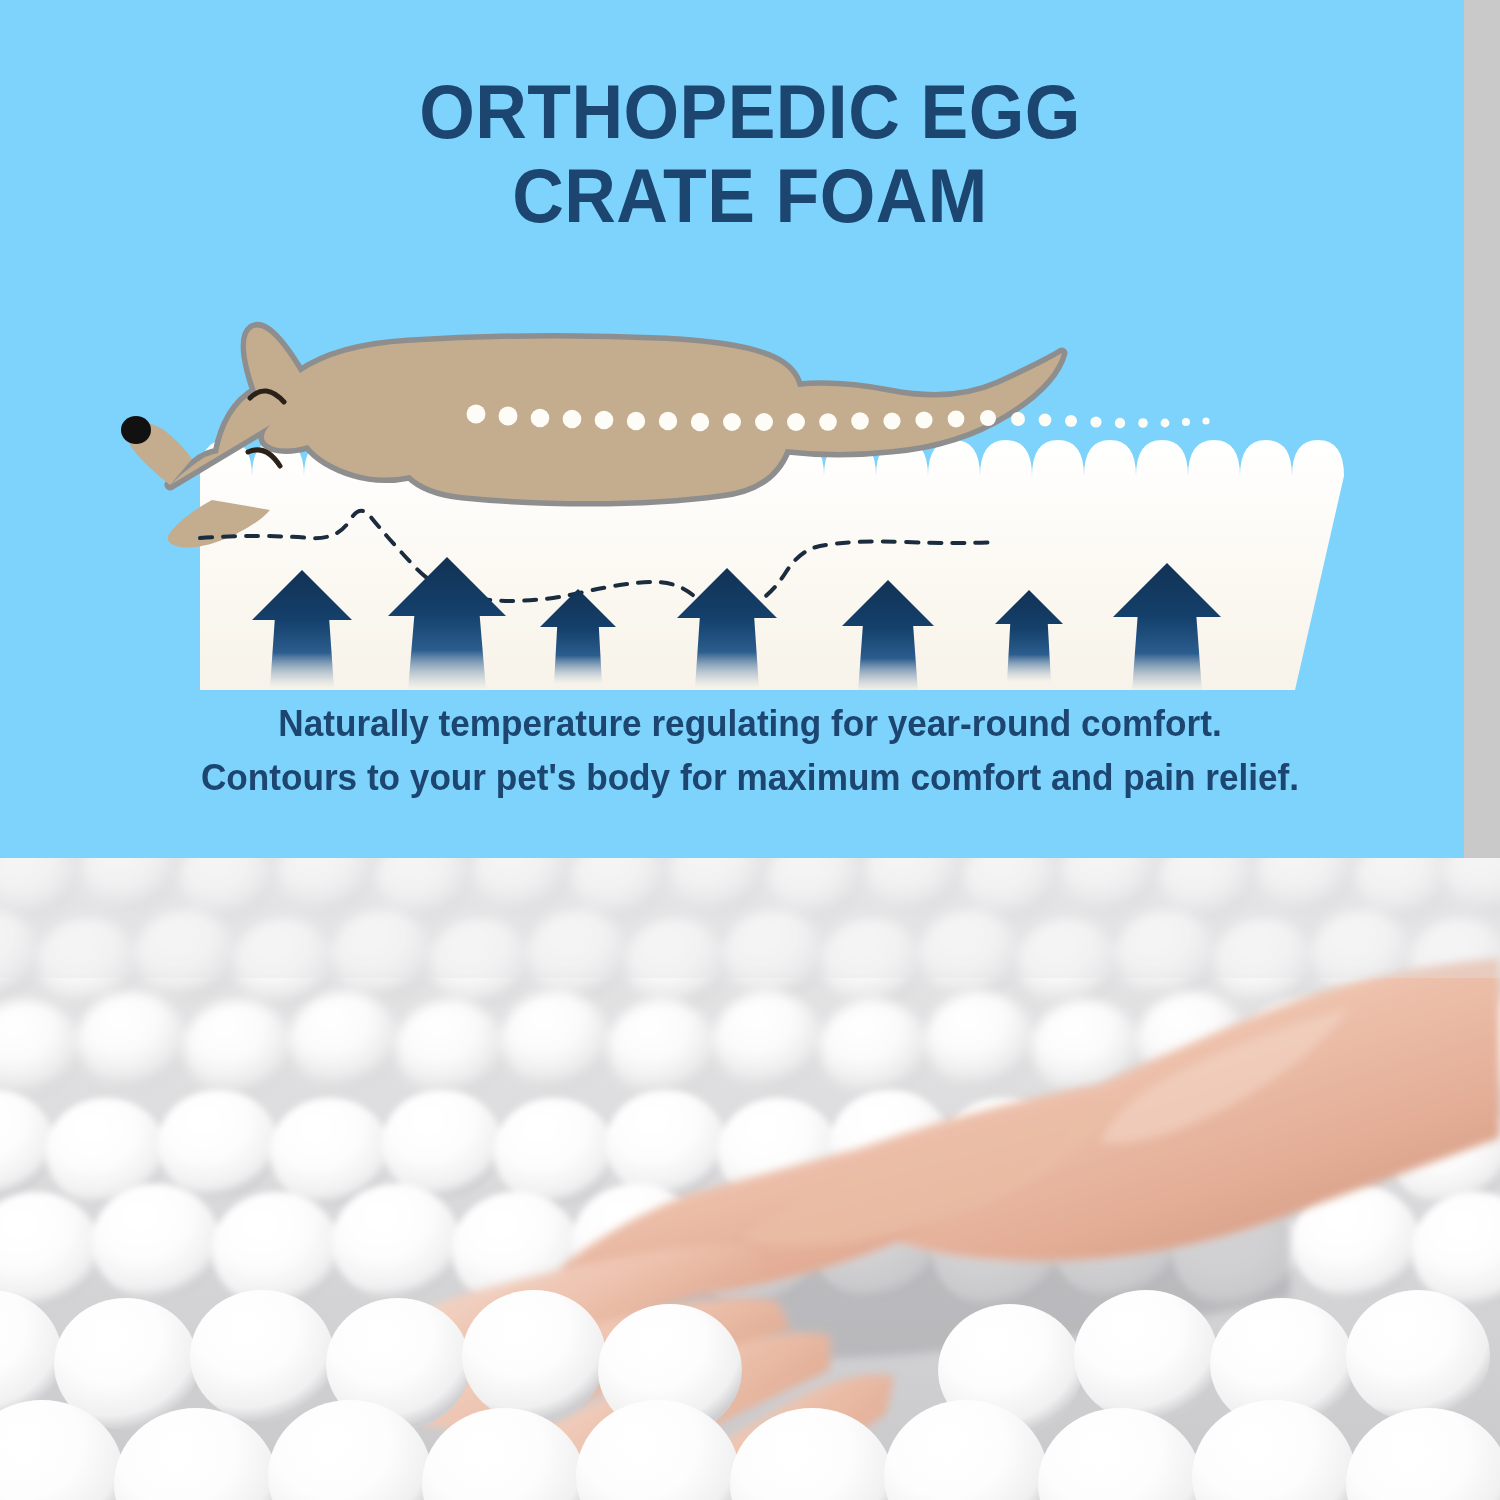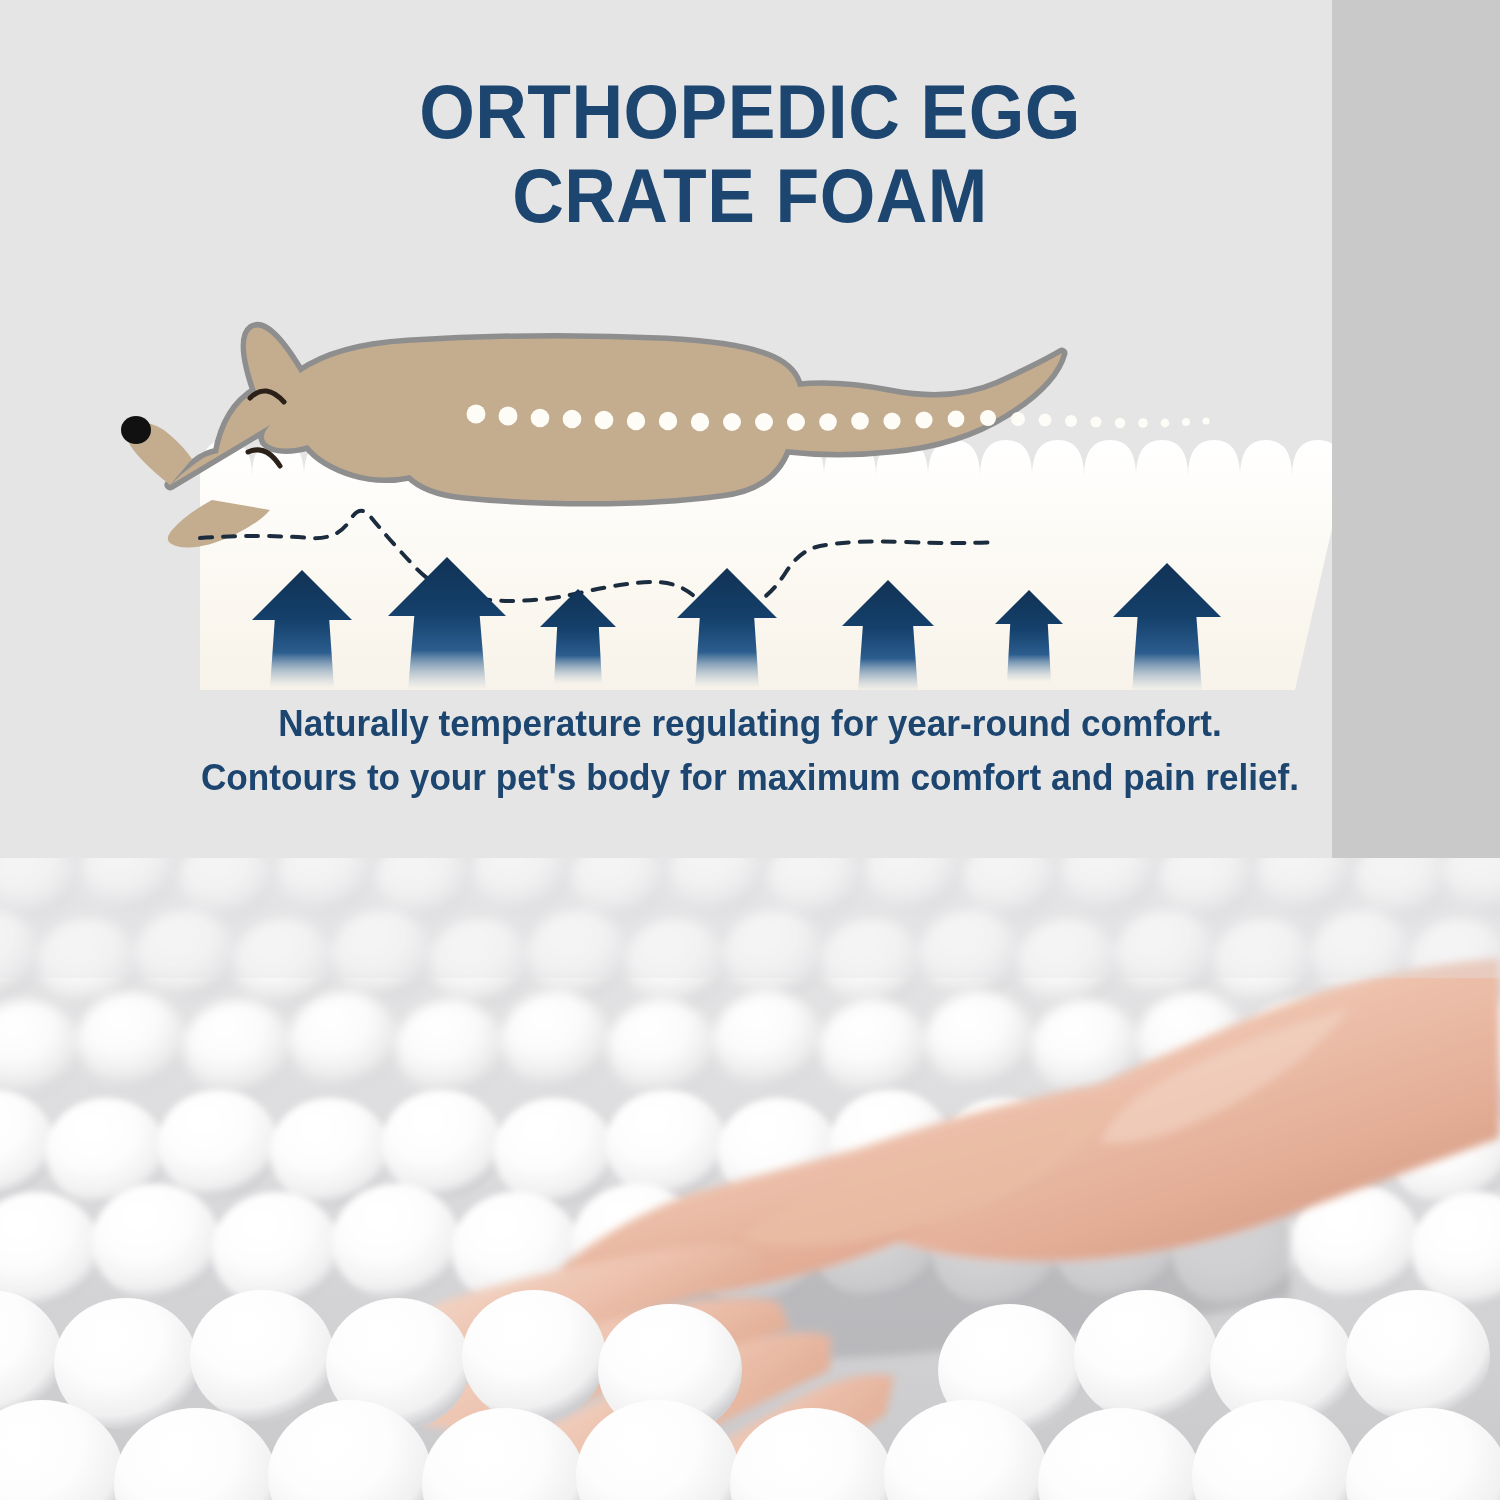--- a/index.html
+++ b/index.html
@@ -5,22 +5,22 @@
   * { margin:0; padding:0; box-sizing:border-box; }
   html,body { width:1500px; height:1500px; overflow:hidden; }
   body {
     font-family:"Liberation Sans", sans-serif;
     background:#c9c9c9;
     position:relative;
   }
 
   
   #info-panel {
-    position:absolute; left:0; top:0; width:1332px; height:858px;
-    background:#e5e5e5;
+    position:absolute; left:0; top:0; width:1464px; height:858px;
+    background:#7dd3fc;
     overflow:hidden;
   }
 
   #headline {
     position:absolute; left:0; top:70px; width:1500px;
     text-align:center;
     color:#1c4570;
     font-family:"Liberation Sans Narrow","Liberation Sans", sans-serif;
     font-weight:bold;
     font-size:76px;

